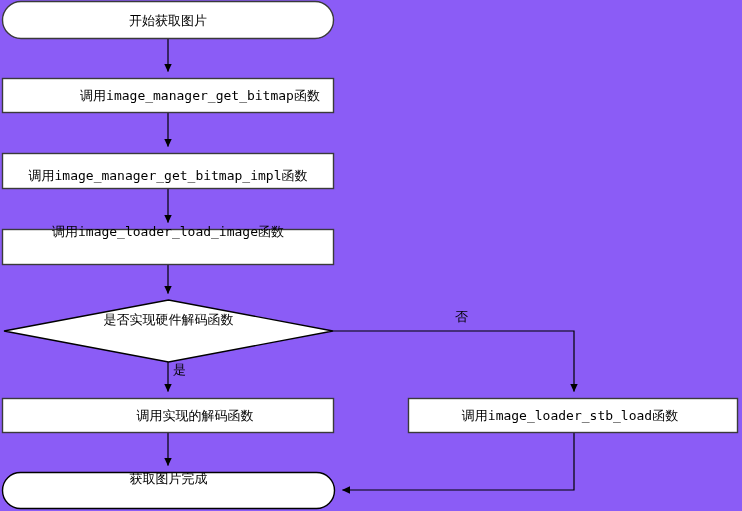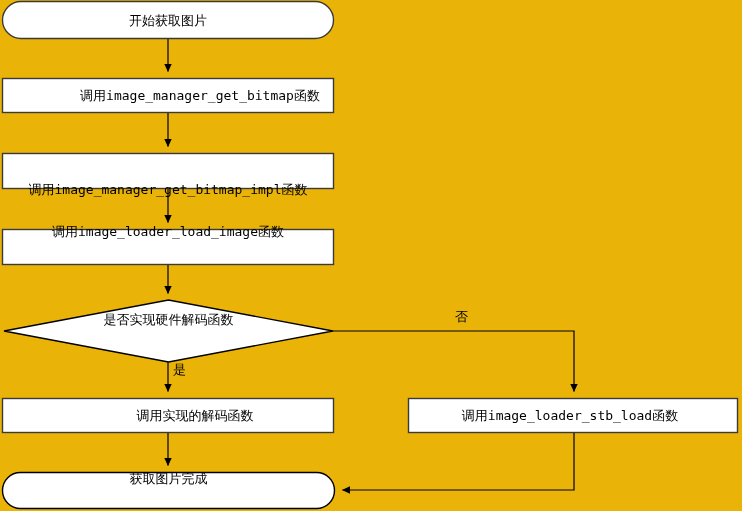--- a/index.html
+++ b/index.html
@@ -7,21 +7,21 @@
     padding: 0;
     background: #ffffff;
   }
   body {
     font-family: "DejaVu Sans", sans-serif;
   }
   #flowchart-canvas {
     position: relative;
     width: 742px;
     height: 511px;
-    background: #eab308;
+    background: #8b5cf6;
     overflow: hidden;
   }
   #flow-svg {
     position: absolute;
     left: 0;
     top: 0;
     width: 742px;
     height: 511px;
   }
   .node-label {
@@ -87,21 +87,21 @@
 
     <rect x="408.5" y="398.5" width="329" height="34" fill="#ffffff" stroke="#3a3a3a" stroke-width="1.4"></rect>
 
     <rect x="2.5" y="472.5" width="332" height="36" rx="18" ry="18" fill="#ffffff" stroke="#000000" stroke-width="1.4"></rect>
   </svg>
 
   <div class="node-label" style="left:2px; top:1px; width:332px; height:38px;">开始获取图片</div>
 
   <div class="node-label" style="left:2px; top:78px; width:396px; height:35px;">调用image_manager_get_bitmap函数</div>
 
-  <div class="node-label" style="left:2px; top:171px; width:332px; height:36px;">调用image_manager_get_bitmap_impl函数</div>
+  <div class="node-label" style="left:2px; top:157px; width:332px; height:36px;">调用image_manager_get_bitmap_impl函数</div>
 
   <div class="node-label" style="left:2px; top:213px; width:332px; height:36px;">调用image_loader_load_image函数</div>
 
   <div class="node-label" style="left:4px; top:304px; width:329px; height:30px;text-align:right;">是否实现硬件解码函数</div>
 
   <div class="node-label" style="left:2px; top:398px; width:332px; height:35px;padding-left:27px;">调用实现的解码函数</div>
 
   <div class="node-label" style="left:408px; top:398px; width:324px; height:35px;">调用image_loader_stb_load函数</div>
 
   <div class="node-label" style="left:2px; top:460px; width:333px; height:37px;">获取图片完成</div>

